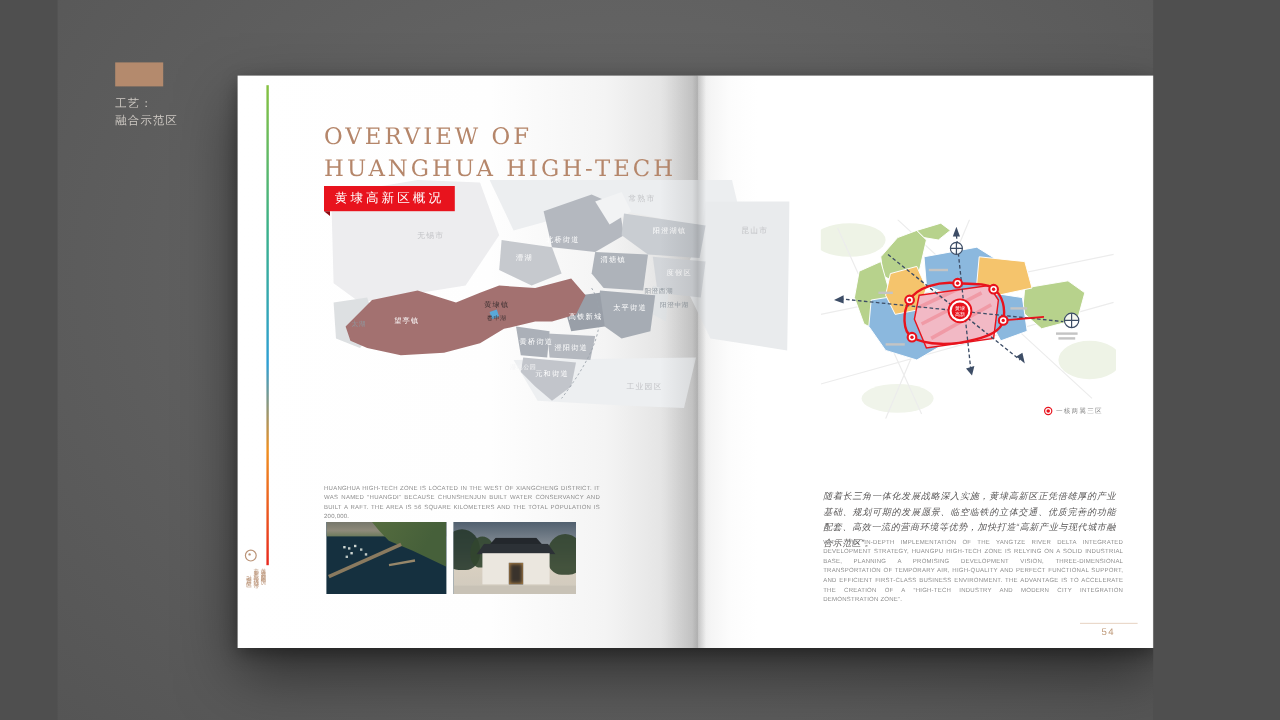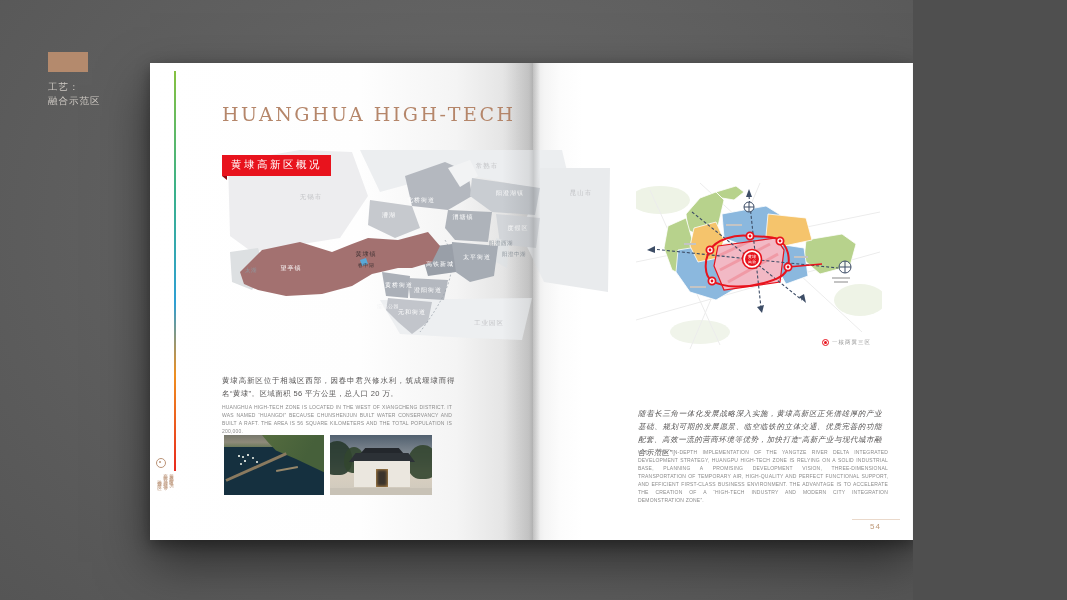--- a/index.html
+++ b/index.html
@@ -1,18 +1,18 @@
 <!DOCTYPE html>
 <html><head>
 <meta charset="utf-8">
 <style>
   html,body{margin:0;padding:0;background:#4f4f4f;}
   .stage{position:relative;width:913px;height:600px;overflow:hidden;
     background:radial-gradient(ellipse at 52% 38%, #6b6b6b 0%, #616161 45%, #555555 100%);
-    font-family:"Liberation Sans", sans-serif;}
+    font-family:"Liberation Sans", sans-serif;margin-left:48px;}
   
   .swatch{position:absolute;left:48px;top:52px;width:40px;height:20px;background:#b48a6d;}
   .process-note{position:absolute;left:48px;top:80px;color:#cfcac4;font-size:9.5px;line-height:14px;letter-spacing:1px;}
   
   .spread{position:absolute;left:150px;top:63px;width:766px;height:477px;
     box-shadow:0 22px 48px rgba(0,0,0,.5),0 5px 14px rgba(0,0,0,.35);}
   .page-left{position:absolute;left:0;top:0;width:383px;height:477px;
     background:linear-gradient(to right,#ffffff 0%,#fefefe 55%,#f4f4f4 80%,#e4e4e4 93%,#cfcfcf 100%);}
   .page-right{position:absolute;left:383px;top:0;width:383px;height:477px;
     background:linear-gradient(to right,#e7e7e7 0%,#f5f5f5 3%,#fcfcfc 7%,#ffffff 13%);}
@@ -102,20 +102,21 @@
     <div>工艺：</div>
     <div>融合示范区</div>
   </div>
 
   <div class="spread">
     <div class="page-left"></div>
     <div class="page-right"></div>
 
     <div class="rule"></div>
     <div class="title">
+      <div>OVERVIEW OF</div>
       <div>HUANGHUA HIGH-TECH</div>
     </div>
     <div class="badge">黄埭高新区概况</div>
 
     <svg class="district-map" viewBox="226 147 384 202" xmlns="http://www.w3.org/2000/svg">
 
       <path d="M228,162 L300,150 L352,152 L368,196 L340,238 L252,252 L230,236 Z" fill="#ededef"></path>
       <path d="M360,150 L562,150 L572,192 L522,186 L472,176 L420,181 L380,192 Z" fill="#eceef0"></path>
       <path d="M540,168 L610,168 L608,292 L544,282 L520,232 L536,196 Z" fill="#e9ebed"></path>
       <path d="M380,300 L532,298 L522,340 L470,338 L400,334 Z" fill="#edeff1"></path>
@@ -158,21 +159,20 @@
         <span class="mlabel zone" style="left: 173px; top: 138px;">黄桥街道</span>
         <span class="mlabel zone" style="left: 202px; top: 143px;">澄阳街道</span>
         <span class="mlabel zone" style="left: 186px; top: 165px;">元和街道</span>
         <span class="mlabel zone-sm" style="left: 162px; top: 159px;">湿地公园</span>
         <span class="mlabel maroon" style="left: 65px; top: 121px;">望亭镇</span>
         <span class="mlabel maroon-dark" style="left: 140px; top: 107px;">黄埭镇</span>
         <span class="mlabel maroon-dark sm" style="left: 140px; top: 118px;">春申湖</span>
         <span class="mlabel water" style="left: 25px; top: 123px;">太湖</span>
       </div>
 
-    <p class="body-zh">黄埭高新区位于相城区西部，因春申君兴修水利，筑成堰埭而得名“黄埭”。区域面积 56 平方公里，总人口 20 万。</p>
     <p class="body-en">HUANGHUA HIGH-TECH ZONE IS LOCATED IN THE WEST OF XIANGCHENG DISTRICT. IT WAS NAMED “HUANGDI” BECAUSE CHUNSHENJUN BUILT WATER CONSERVANCY AND BUILT A RAFT. THE AREA IS 56 SQUARE KILOMETERS AND THE TOTAL POPULATION IS 200,000.</p>
 
     <div class="photo photo1">
       <div class="p1-village"></div>
       <div class="p1-shore"></div>
       <div class="p1-pier"></div>
       <div class="p1-jetty"></div>
       <div class="p1-boats"></div>
     </div>
     <div class="photo photo2">

